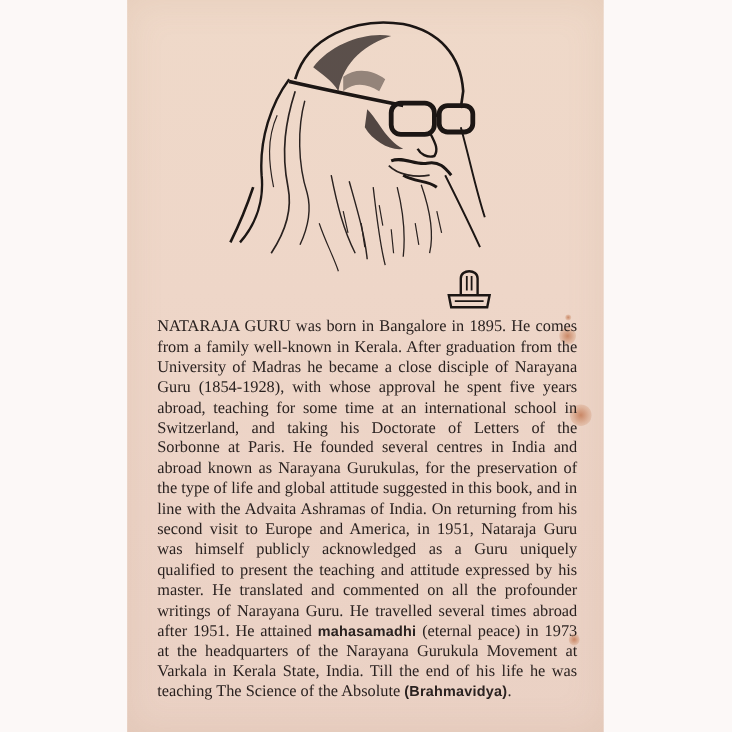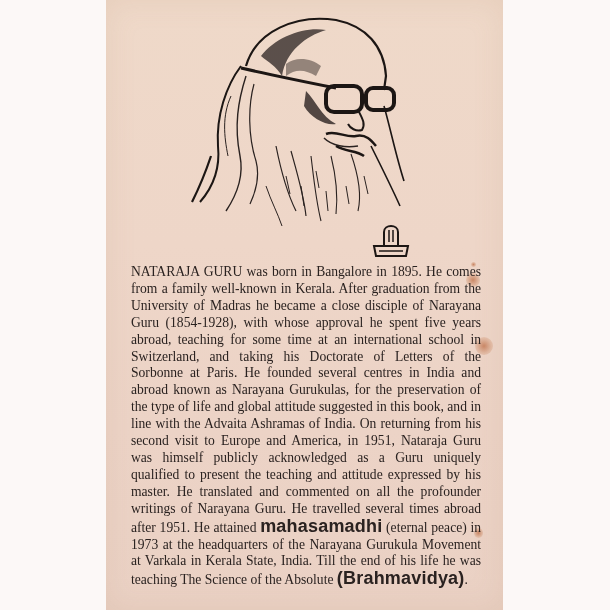--- a/index.html
+++ b/index.html
@@ -30,21 +30,21 @@
     .bio {
       position: absolute;
       left: 25px; top: 264px;
       width: 350px;
       font-size: 13.6px;
       line-height: 16.9px;
       color: #2a2220;
       text-align: justify;
     }
     .bio p { margin: 0; }
-    .bio b { font-family: "Liberation Sans", sans-serif; font-size: 18px; font-weight: bold; letter-spacing: 0.2px; }
+    .bio b { font-family: "Liberation Sans", sans-serif; font-size: 12px; font-weight: bold; letter-spacing: 0.2px; }
   </style>
 </head>
 <body>
 
 <div class="page">
 
   <div class="stain" style="left:360px; top:273px; width:14px; height:14px;"></div>
   <div class="stain" style="left:365px; top:262px; width:5px; height:5px;"></div>
   <div class="stain" style="left:369px; top:337px; width:18px; height:18px;"></div>
   <div class="stain" style="left:368px; top:528px; width:9px; height:10px;"></div>

